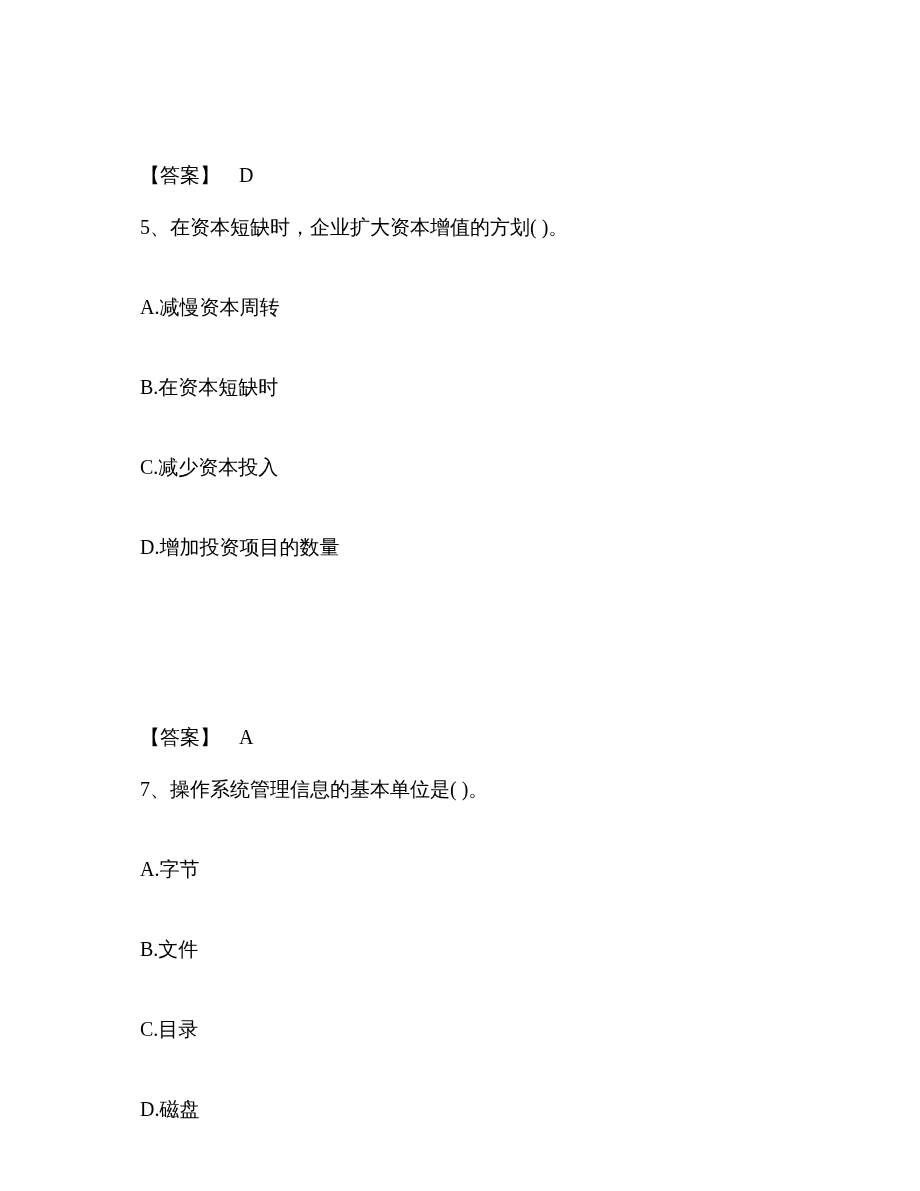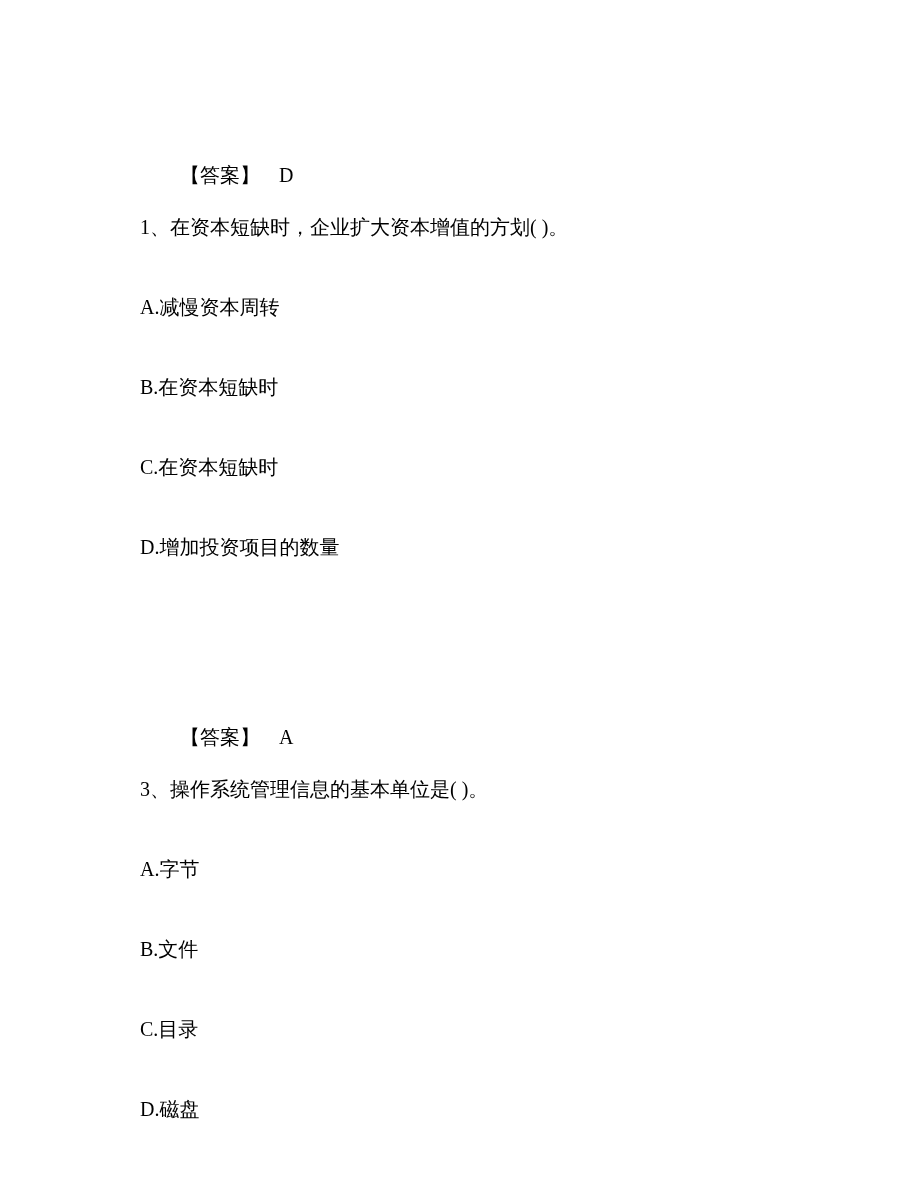--- a/index.html
+++ b/index.html
@@ -12,21 +12,20 @@
       height: 1191px;
       background: #ffffff;
       font-family: "SimSun", "宋体", serif;
       color: #000000;
       padding: 160px 140px 0 140px;
       font-size: 20px;
       line-height: 1.5;
     }
     .answer-line {
       margin-bottom: 22px;
-      margin-left: 40px;
     }
     .answer-label {
       font-weight: normal;
     }
     .answer-value {
       font-family: "Times New Roman", serif;
       margin-left: 14px;
     }
     .question-text {
       margin-bottom: 50px;
@@ -39,32 +38,32 @@
     }
   </style>
 </head>
 <body>
 
 <div class="answer-line">
   <span class="answer-label">【答案】</span>
   <span class="answer-value">D</span>
 </div>
 
-<div class="question-text">1、在资本短缺时，企业扩大资本增值的方划(  )。</div>
+<div class="question-text">5、在资本短缺时，企业扩大资本增值的方划(  )。</div>
 
 <div class="option">A.减慢资本周转</div>
 <div class="option">B.在资本短缺时</div>
-<div class="option">C.在资本短缺时</div>
+<div class="option">C.减少资本投入</div>
 <div class="option">D.增加投资项目的数量</div>
 
 <div class="block-gap"></div>
 
 <div class="answer-line">
   <span class="answer-label">【答案】</span>
   <span class="answer-value">A</span>
 </div>
 
-<div class="question-text">3、操作系统管理信息的基本单位是(  )。</div>
+<div class="question-text">7、操作系统管理信息的基本单位是(  )。</div>
 
 <div class="option">A.字节</div>
 <div class="option">B.文件</div>
 <div class="option">C.目录</div>
 <div class="option">D.磁盘</div>
 
 </body></html>

